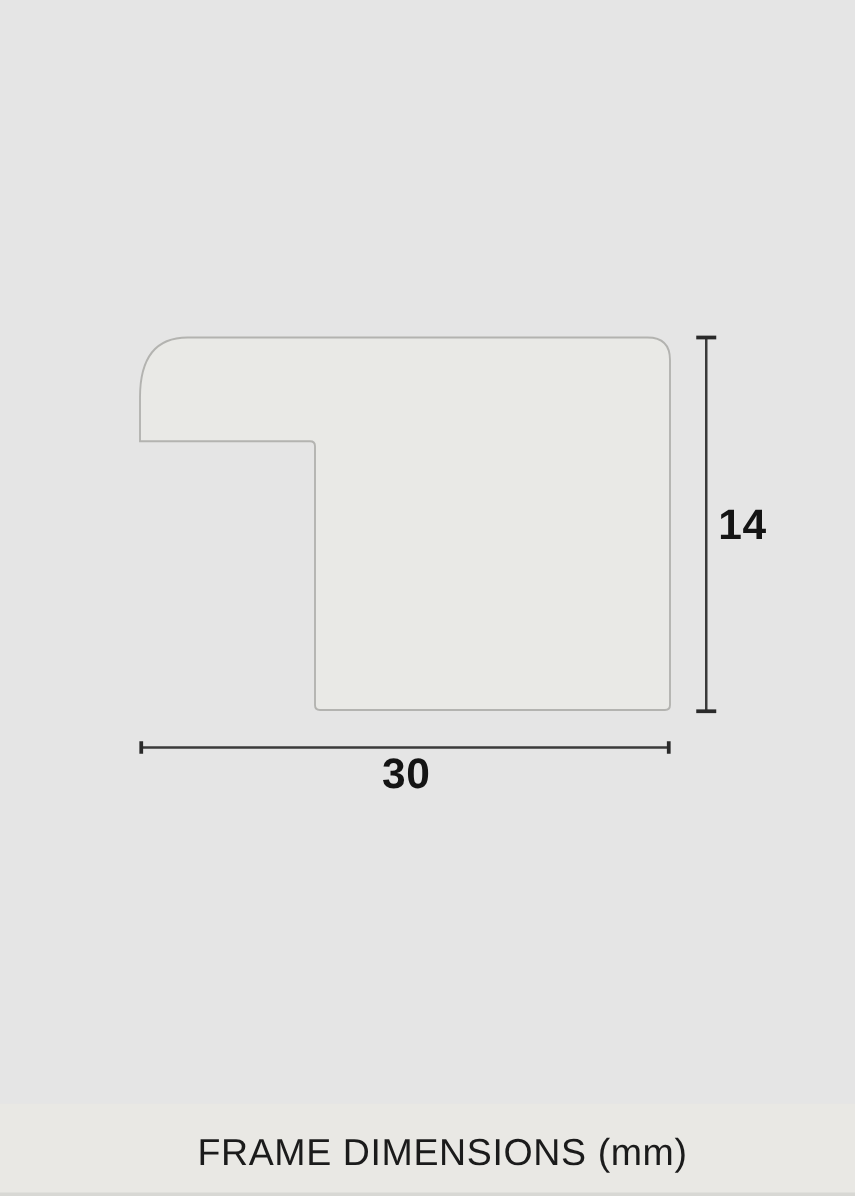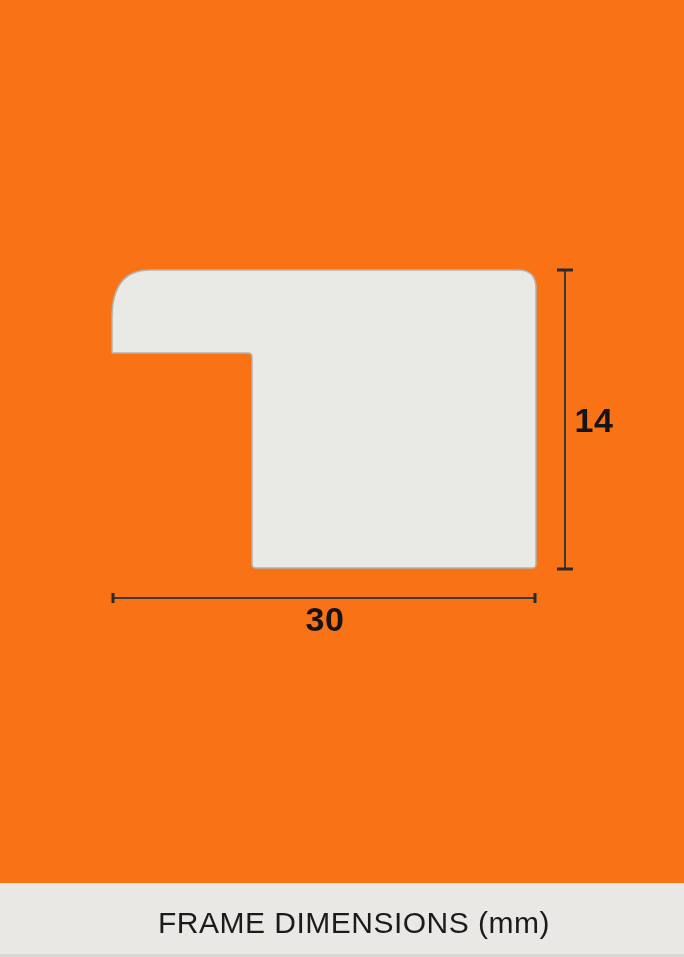--- a/index.html
+++ b/index.html
@@ -5,21 +5,21 @@
   html, body {
     margin: 0;
     padding: 0;
     background: #ffffff;
     font-family: "Liberation Sans", sans-serif;
   }
   .canvas {
     position: relative;
     width: 684px;
     height: 957px;
-    background: #f97316;
+    background: #e5e5e5;
     overflow: hidden;
   }
   .drawing-svg {
     position: absolute;
     left: 0;
     top: 0;
     width: 684px;
     height: 700px;
     display: block;
   }

